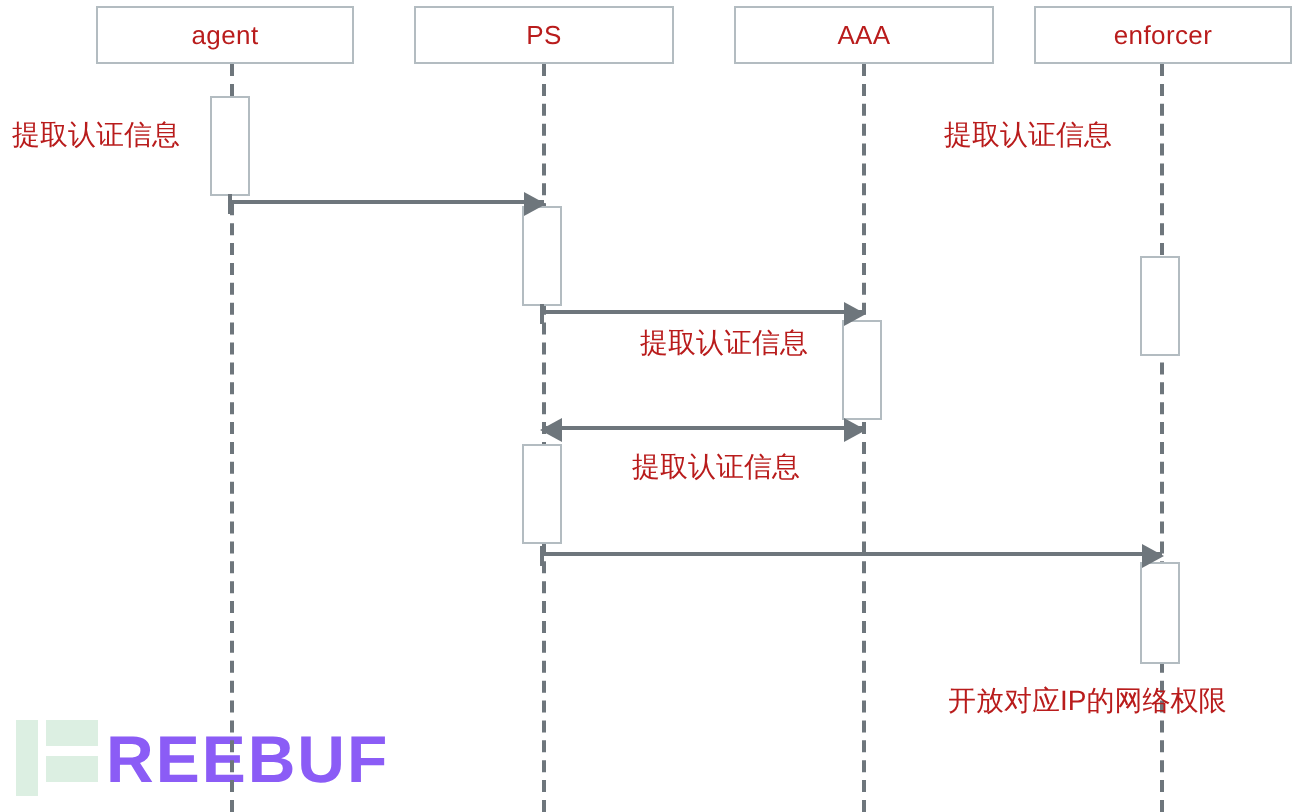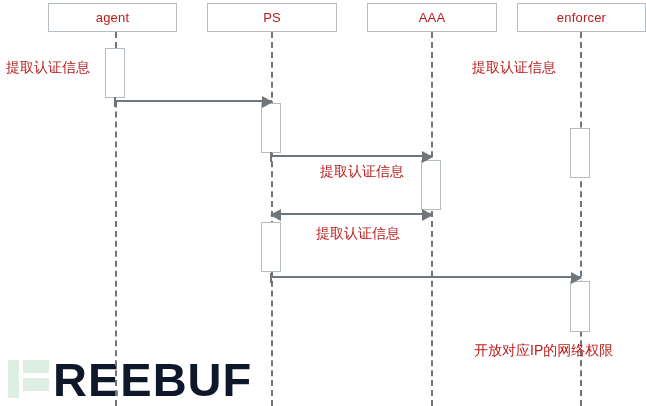--- a/index.html
+++ b/index.html
@@ -124,23 +124,23 @@
   }
   #watermark .mark .bar-h2 {
     position: absolute;
     left: 15px;
     top: 20px;
     width: 26px;
     height: 13px;
     background: #dcefe2;
   }
   #watermark .wordmark {
-    font-size: 47px;
+    font-size: 33px;
     font-weight: bold;
-    color: #0f172a;
+    color: #8b5cf6;
     letter-spacing: 1px;
     line-height: 1;
   }
 </style>
 </head>
 <body>
 
 <div id="diagram">
 
   <div id="watermark">

